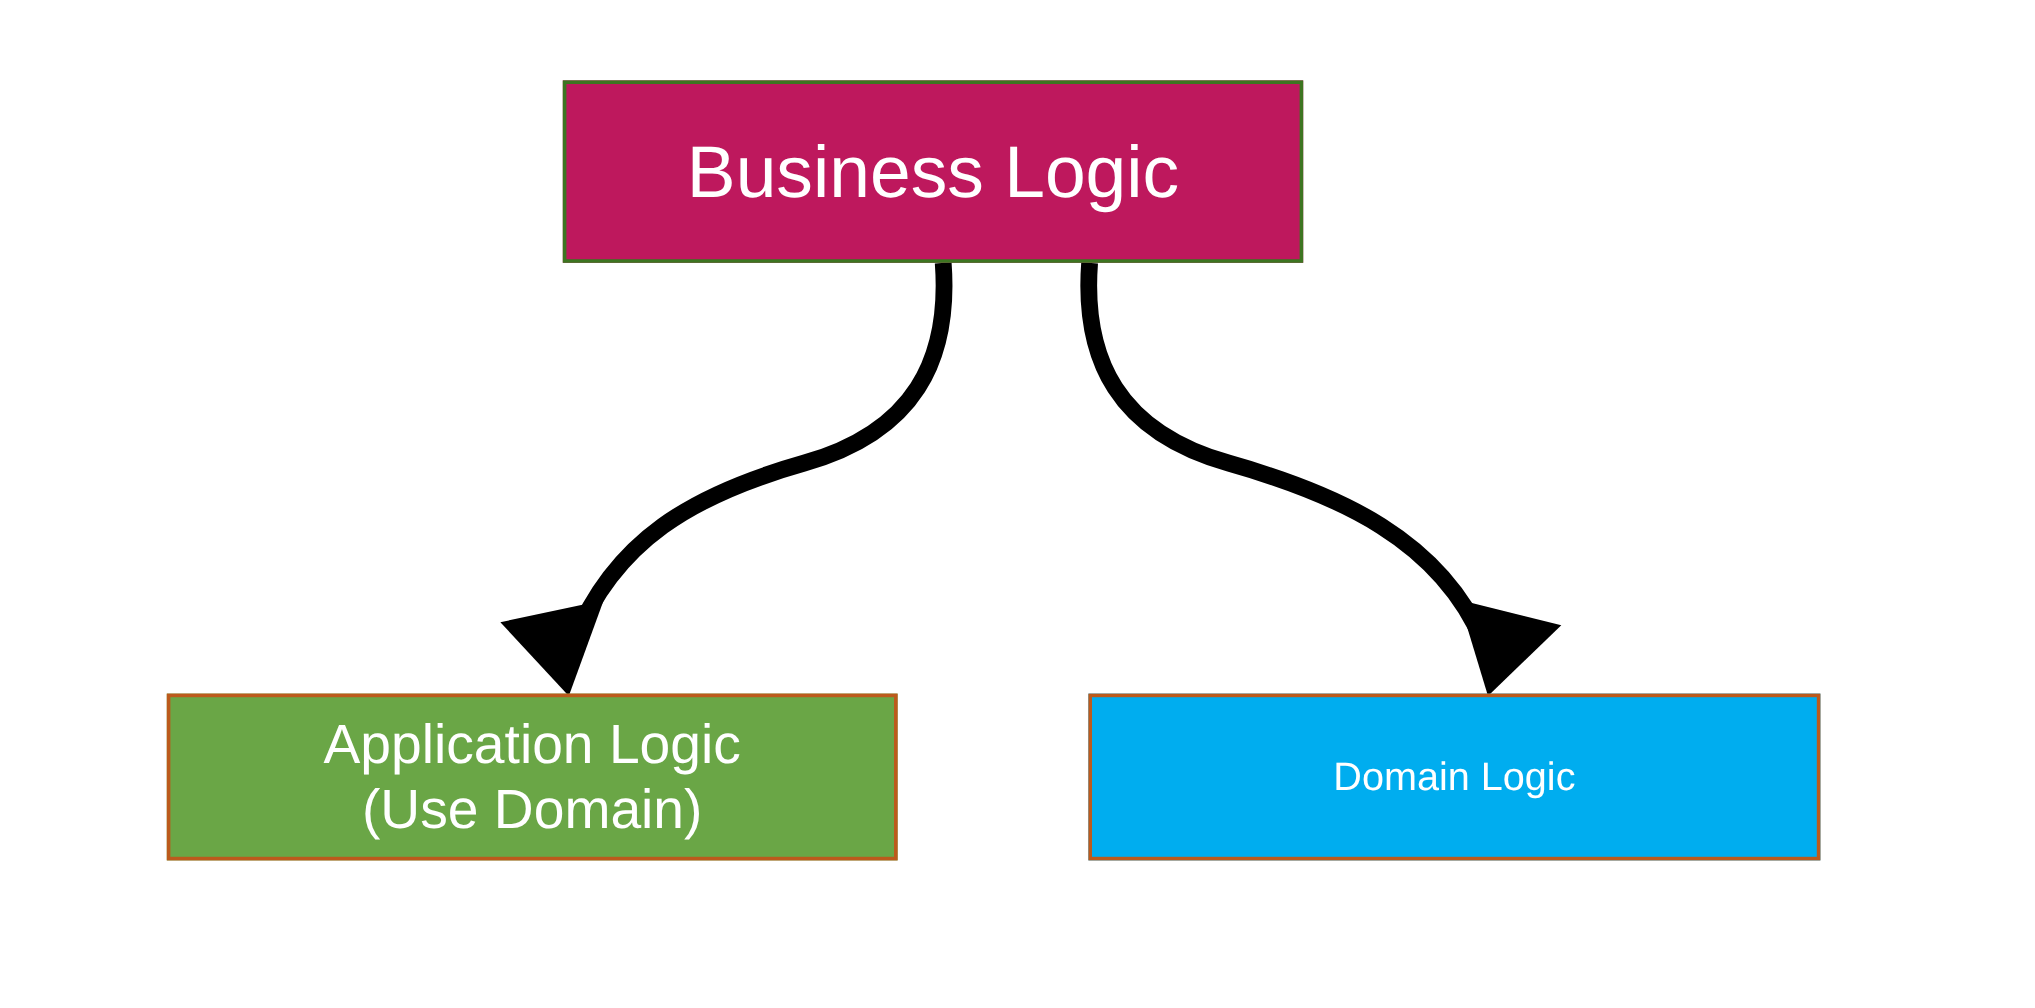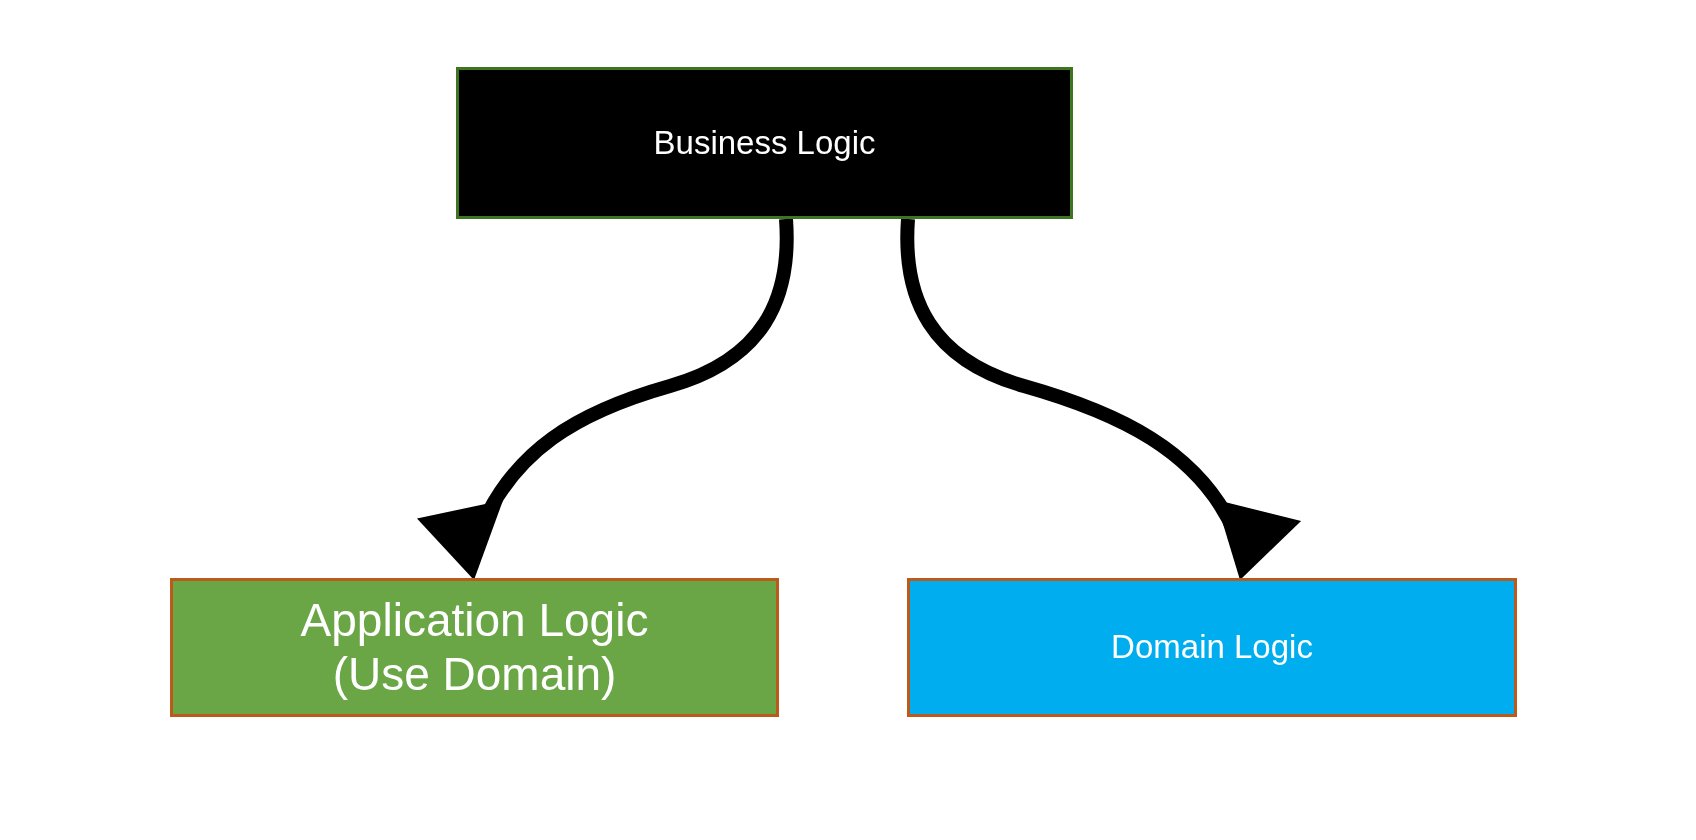--- a/index.html
+++ b/index.html
@@ -25,37 +25,36 @@
     justify-content: center;
     text-align: center;
     color: #ffffff;
     font-family: "Liberation Sans", sans-serif;
     font-weight: 400;
     line-height: 1.16;
     letter-spacing: 0px;
     user-select: none;
   }
   #node-business {
-    left: 456px;
+    left: 469px;
     top: 67px;
     width: 617px;
     height: 152px;
-    background: #000000;
+    background: #be185d;
     border: 3px solid #3D7521;
-    font-size: 33px;
+    font-size: 61px;
   }
   #node-application {
     left: 139px;
     top: 578px;
     width: 609px;
     height: 139px;
     background: #6AA646;
     border: 3px solid #BC5A1C;
     font-size: 46px;
-    margin-left: 31px;
   }
   #node-domain {
     left: 907px;
     top: 578px;
     width: 610px;
     height: 139px;
     background: #00ADEF;
     border: 3px solid #BC5A1C;
     font-size: 33px;
   }

